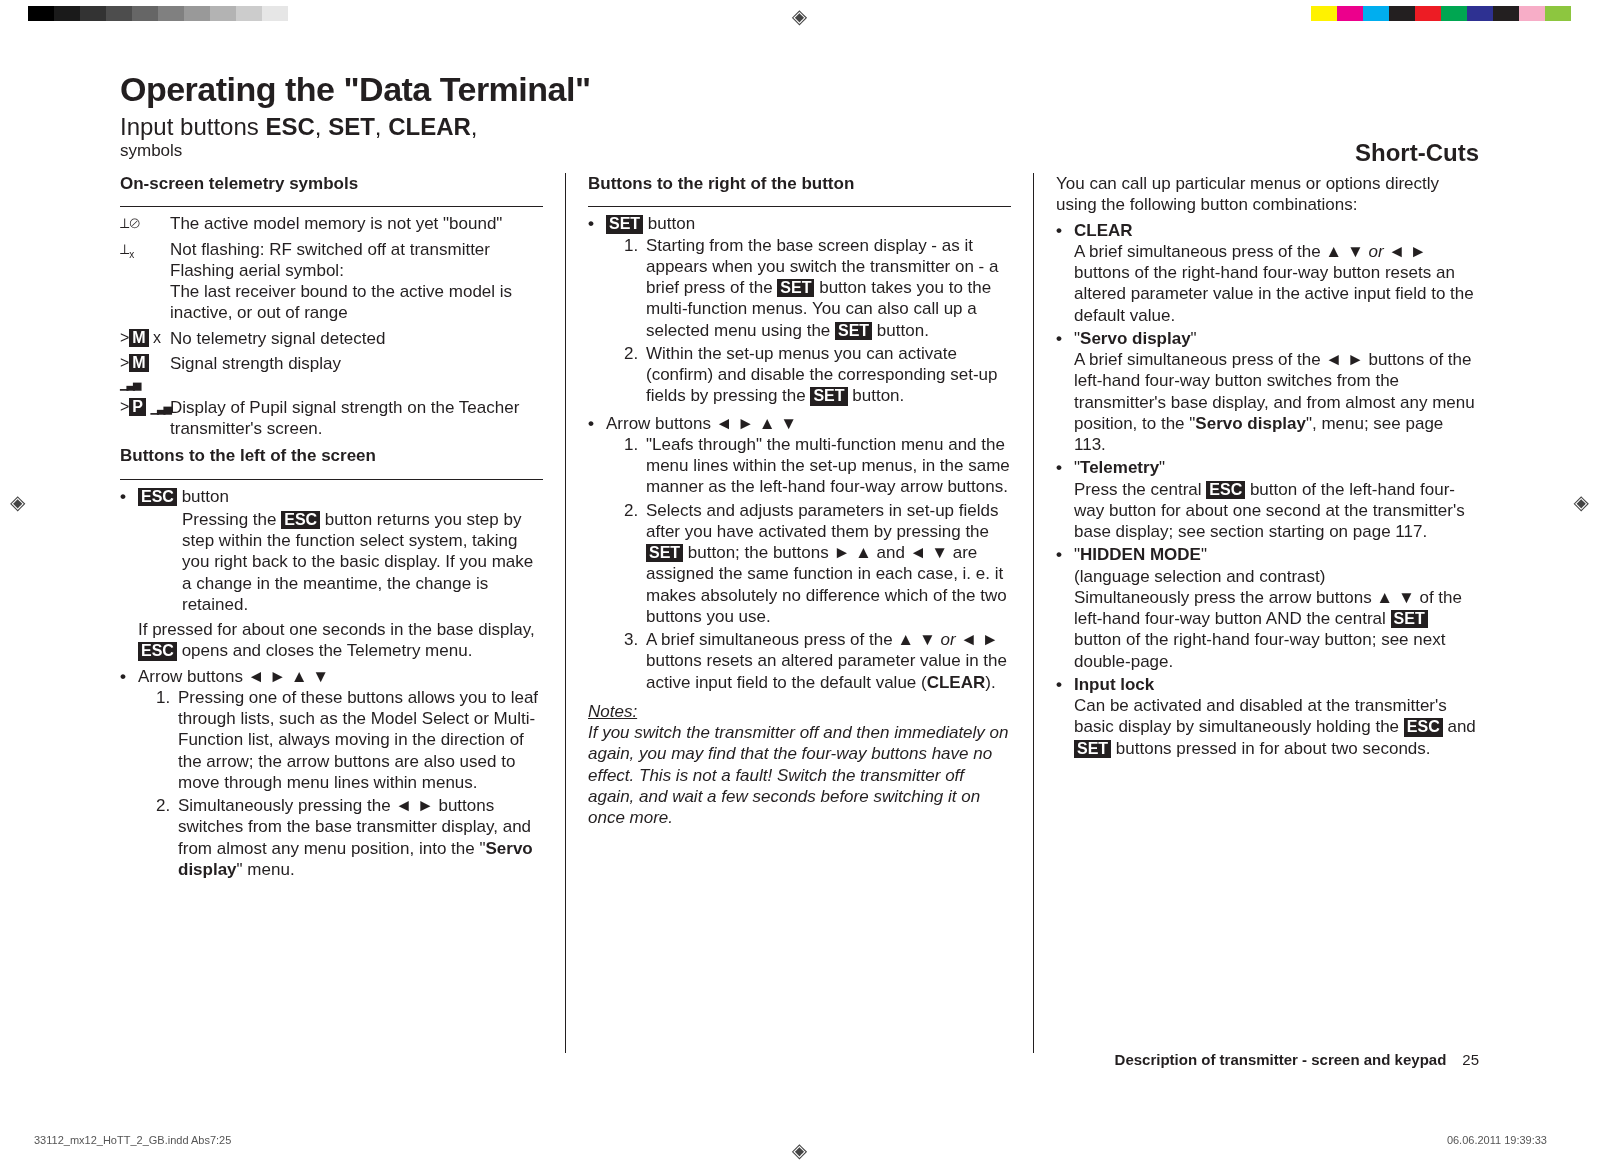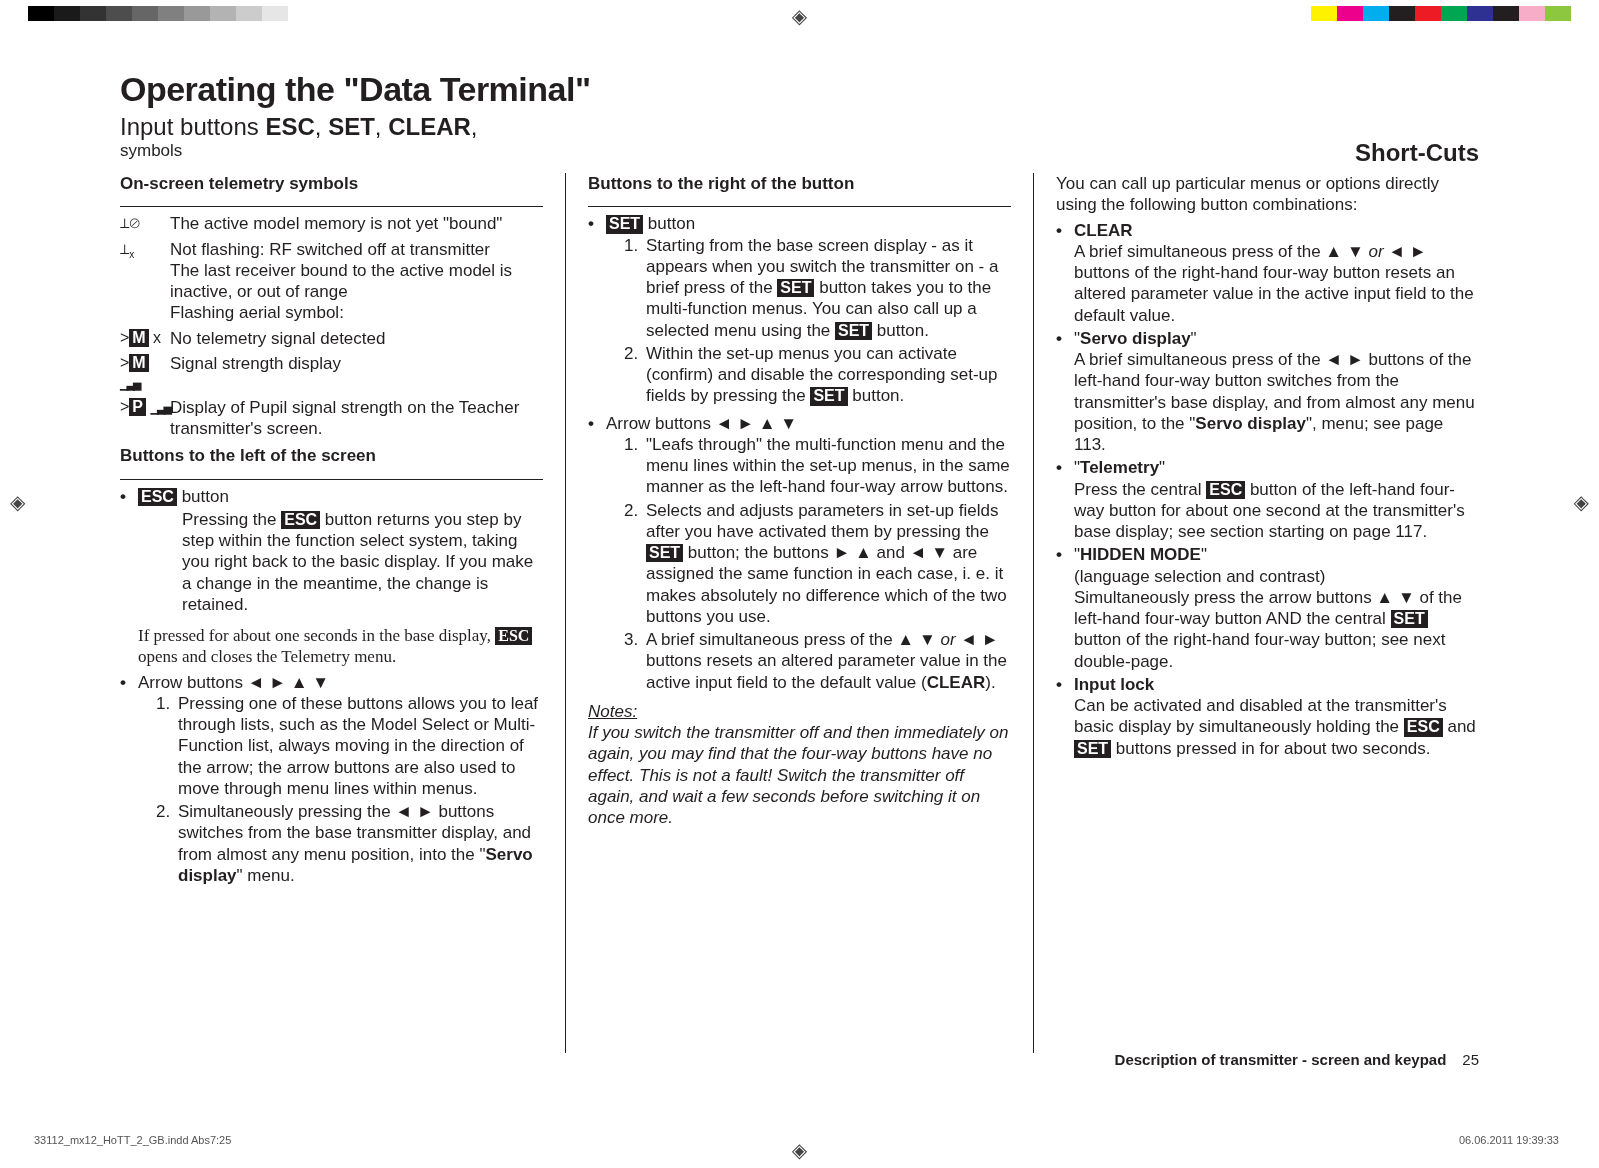--- a/index.html
+++ b/index.html
@@ -167,21 +167,21 @@
     font-weight: bold;
   }
   .pagenum {
     font-weight: normal;
     margin-left: 16px;
   }
   .footer-inner {
     position: absolute;
     bottom: 22px;
     left: 34px;
-    right: 40px;
+    right: 52px;
     display: flex;
     justify-content: space-between;
     font-size: 11px;
     color: #555;
   }
   .header-row {
     display: flex;
     justify-content: space-between;
     align-items: flex-end;
   }
@@ -239,22 +239,22 @@
       <div class="section-head">On-screen telemetry symbols</div>
 
       <div class="sym-row">
         <div class="sym-icon"><span style="font-size:14px;">⟂</span><span style="font-size:14px;">⊘</span></div>
         <div class="sym-text">The active model memory is not yet "bound"</div>
       </div>
       <div class="sym-row">
         <div class="sym-icon"><span style="font-size:14px;">⟂<sub style="font-size:10px;">x</sub></span></div>
         <div class="sym-text">
           <div>Not flashing: RF switched off at transmitter</div>
+          <div>Flashing aerial symbol:</div>
           <div>The last receiver bound to the active model is inactive, or out of range</div>
-          <div>Flashing aerial symbol:</div>
         </div>
       </div>
       <div class="sym-row">
         <div class="sym-icon"><span>&gt;</span><span class="blackbox">M</span><span> x</span></div>
         <div class="sym-text">No telemetry signal detected</div>
       </div>
       <div class="sym-row">
         <div class="sym-icon"><span>&gt;</span><span class="blackbox">M</span> <span style="font-size:11px;letter-spacing:-2px;">▁▃▅</span></div>
         <div class="sym-text">Signal strength display</div>
       </div>
@@ -263,21 +263,21 @@
         <div class="sym-text">Display of Pupil signal strength on the Teacher transmitter's screen.</div>
       </div>
 
       <div class="section-head" style="margin-top:6px;">Buttons to the left of the screen</div>
 
       <div class="bullet">
         <div class="bullet-mark">•</div>
         <div class="bullet-body">
           <div><span class="blackbox">ESC</span><span> button</span></div>
           <div style="margin-top:2px;margin-left:44px;"><span>Pressing the </span><span class="blackbox">ESC</span><span> button returns you step by step within the function select system, taking you right back to the basic display. If you make a change in the meantime, the change is retained.</span></div>
-          <div style="margin-top:10px;font-family:Liberation Serif, serif;"><span>If pressed for about one seconds in the base display, </span><span class="blackbox">ESC</span><span> opens and closes the Telemetry menu.</span></div>
+          <div style="margin-top:4px;"><span>If pressed for about one seconds in the base display, </span><span class="blackbox">ESC</span><span> opens and closes the Telemetry menu.</span></div>
         </div>
       </div>
 
       <div class="bullet" style="margin-top:4px;">
         <div class="bullet-mark">•</div>
         <div class="bullet-body">
           <div>Arrow buttons ◄ ► ▲ ▼</div>
           <div class="numlist">
             <div class="numlist-n">1.</div>
             <div class="numlist-body">Pressing one of these buttons allows you to leaf through lists, such as the Model Select or Multi-Function list, always moving in the direction of the arrow; the arrow buttons are also used to move through menu lines within menus.</div>

